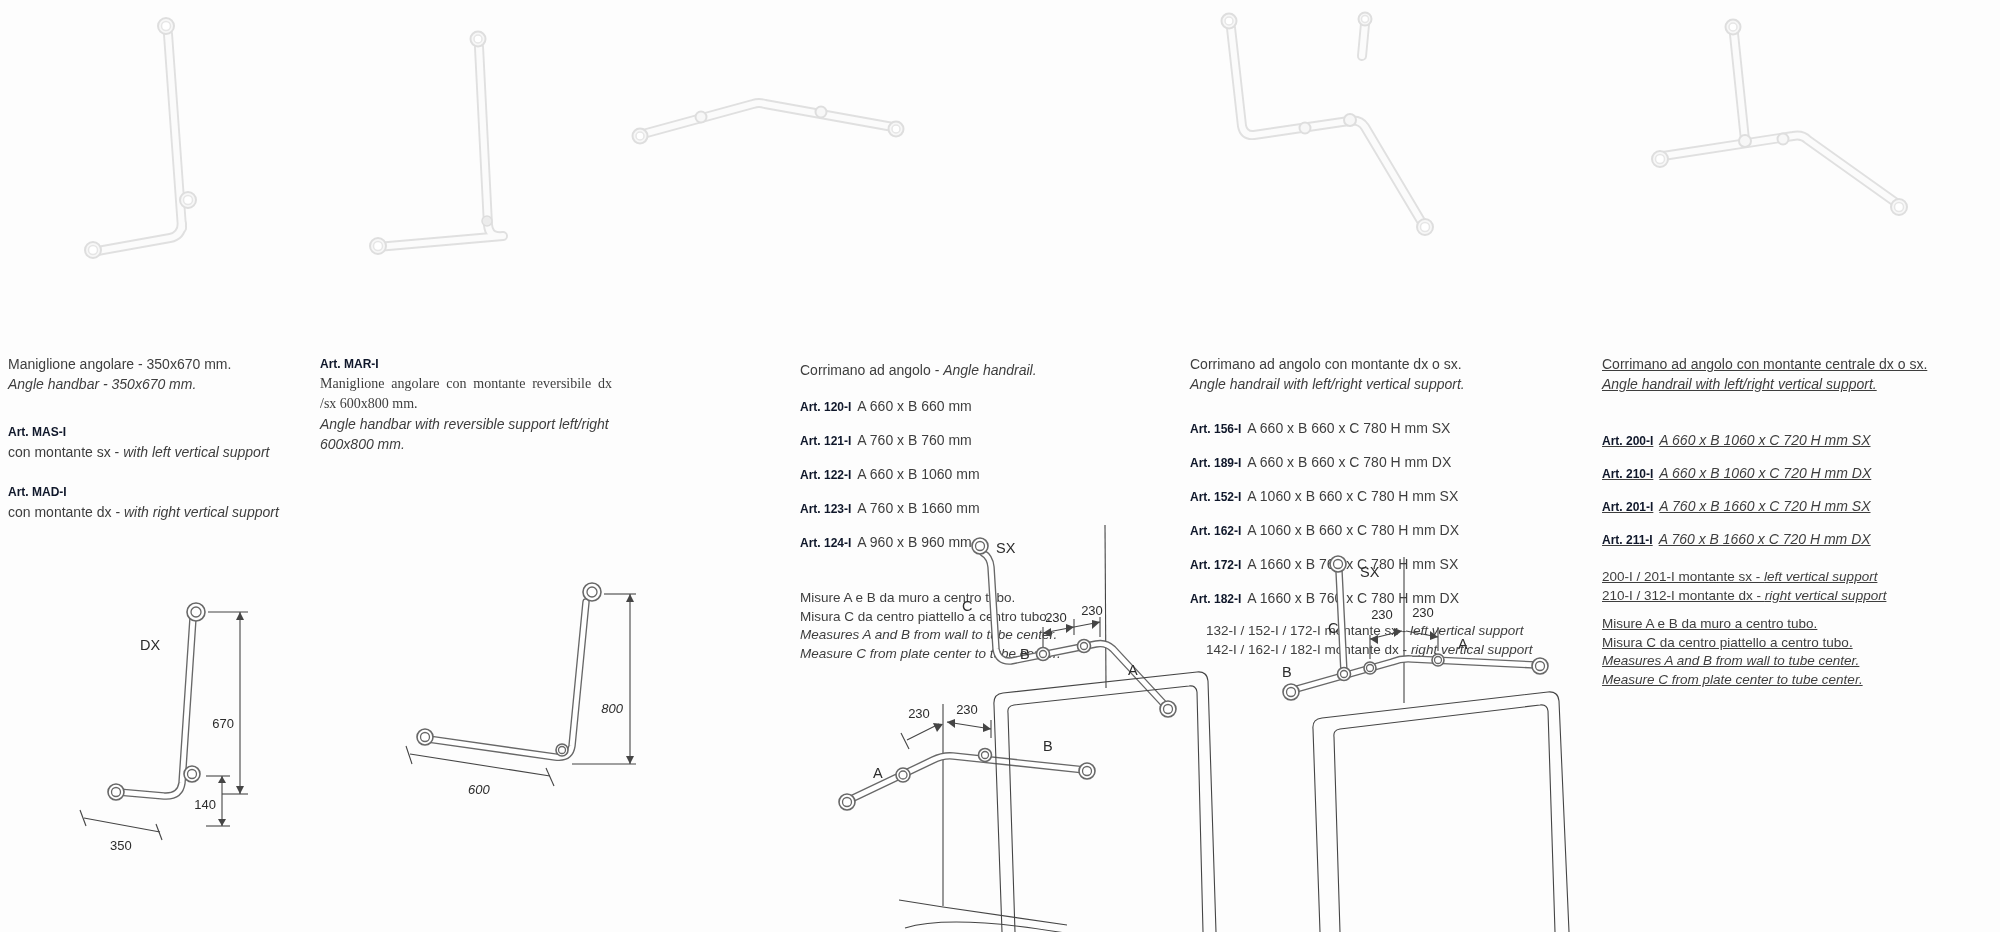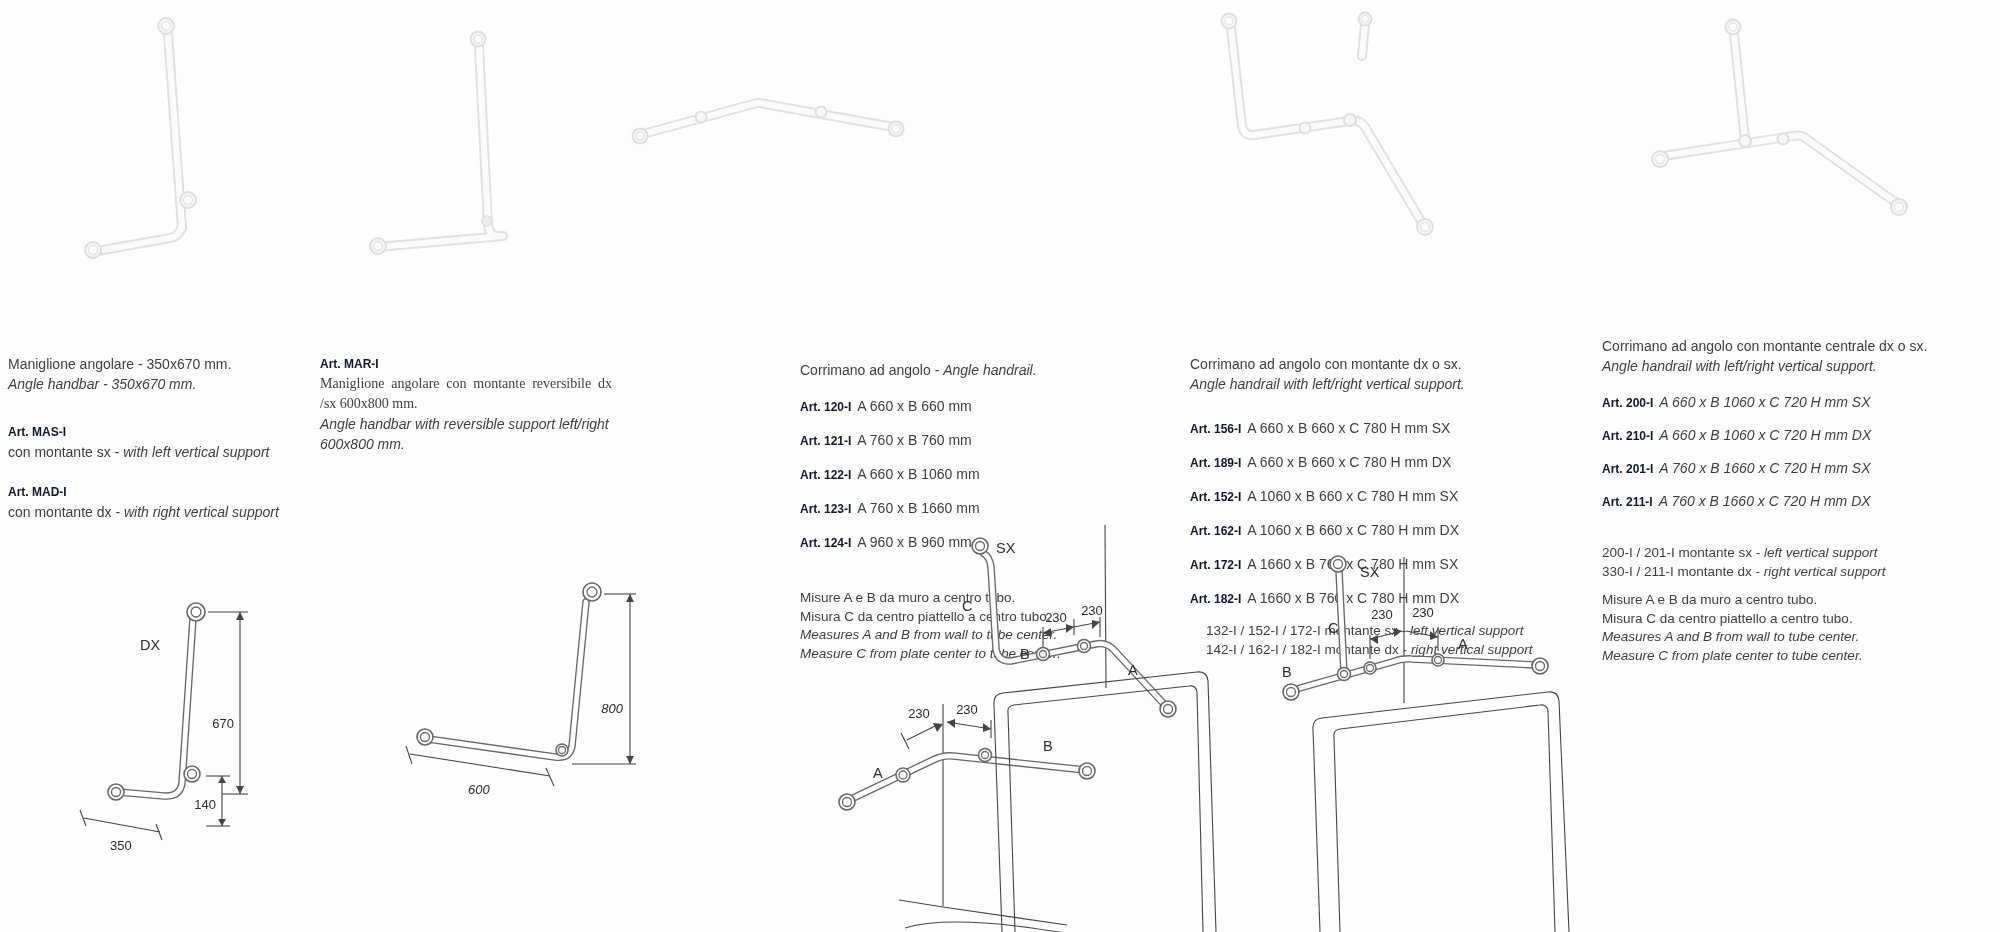--- a/index.html
+++ b/index.html
@@ -175,32 +175,32 @@
     <div class="art-row"><span class="code">Art. 162-I</span><span>A 1060 x B 660 x C 780 H mm DX</span></div>
     <div class="art-row"><span class="code">Art. 172-I</span><span>A 1660 x B 760 x C 780 H mm SX</span></div>
     <div class="art-row"><span class="code">Art. 182-I</span><span>A 1660 x B 760 x C 780 H mm DX</span></div>
   </div>
   <div class="sm" style="margin-top:4px; padding-left:16px;">
     <div><span>132-I / 152-I / 172-I montante sx - </span><span class="em">left vertical support</span></div>
     <div><span>142-I / 162-I / 182-I montante dx - </span><span class="em">right vertical support</span></div>
   </div>
 </div>
 
-<div class="abs t" style="left:1602px; top:336px; width:352px;">
+<div class="abs t" style="left:1602px; top:354px; width:352px;text-decoration:underline;">
   <div>Corrimano ad angolo con montante centrale dx o sx.</div>
   <div class="em">Angle handrail with left/right vertical support.</div>
-  <div style="margin-top:16px;">
+  <div style="margin-top:36px;">
     <div class="art-row" style="margin-bottom:12px;"><span class="code">Art. 200-I</span><span class="em">A 660 x B 1060 x C 720 H mm SX</span></div>
     <div class="art-row" style="margin-bottom:12px;"><span class="code">Art. 210-I</span><span class="em">A 660 x B 1060 x C 720 H mm DX</span></div>
     <div class="art-row" style="margin-bottom:12px;"><span class="code">Art. 201-I</span><span class="em">A 760 x B 1660 x C 720 H mm SX</span></div>
     <div class="art-row" style="margin-bottom:12px;"><span class="code">Art. 211-I</span><span class="em">A 760 x B 1660 x C 720 H mm DX</span></div>
   </div>
-  <div class="sm" style="margin-top:32px;">
+  <div class="sm" style="margin-top:18px;">
     <div><span>200-I / 201-I montante sx - </span><span class="em">left vertical support</span></div>
-    <div><span>330-I / 211-I montante dx - </span><span class="em">right vertical support</span></div>
+    <div><span>210-I / 312-I montante dx - </span><span class="em">right vertical support</span></div>
   </div>
   <div class="sm" style="margin-top:10px;">
     <div>Misure A e B da muro a centro tubo.</div>
     <div>Misura C da centro piattello a centro tubo.</div>
     <div class="em">Measures A and B from wall to tube center.</div>
     <div class="em">Measure C from plate center to tube center.</div>
   </div>
 </div>
 
 <div class="abs" style="left:72px; top:588px;">

